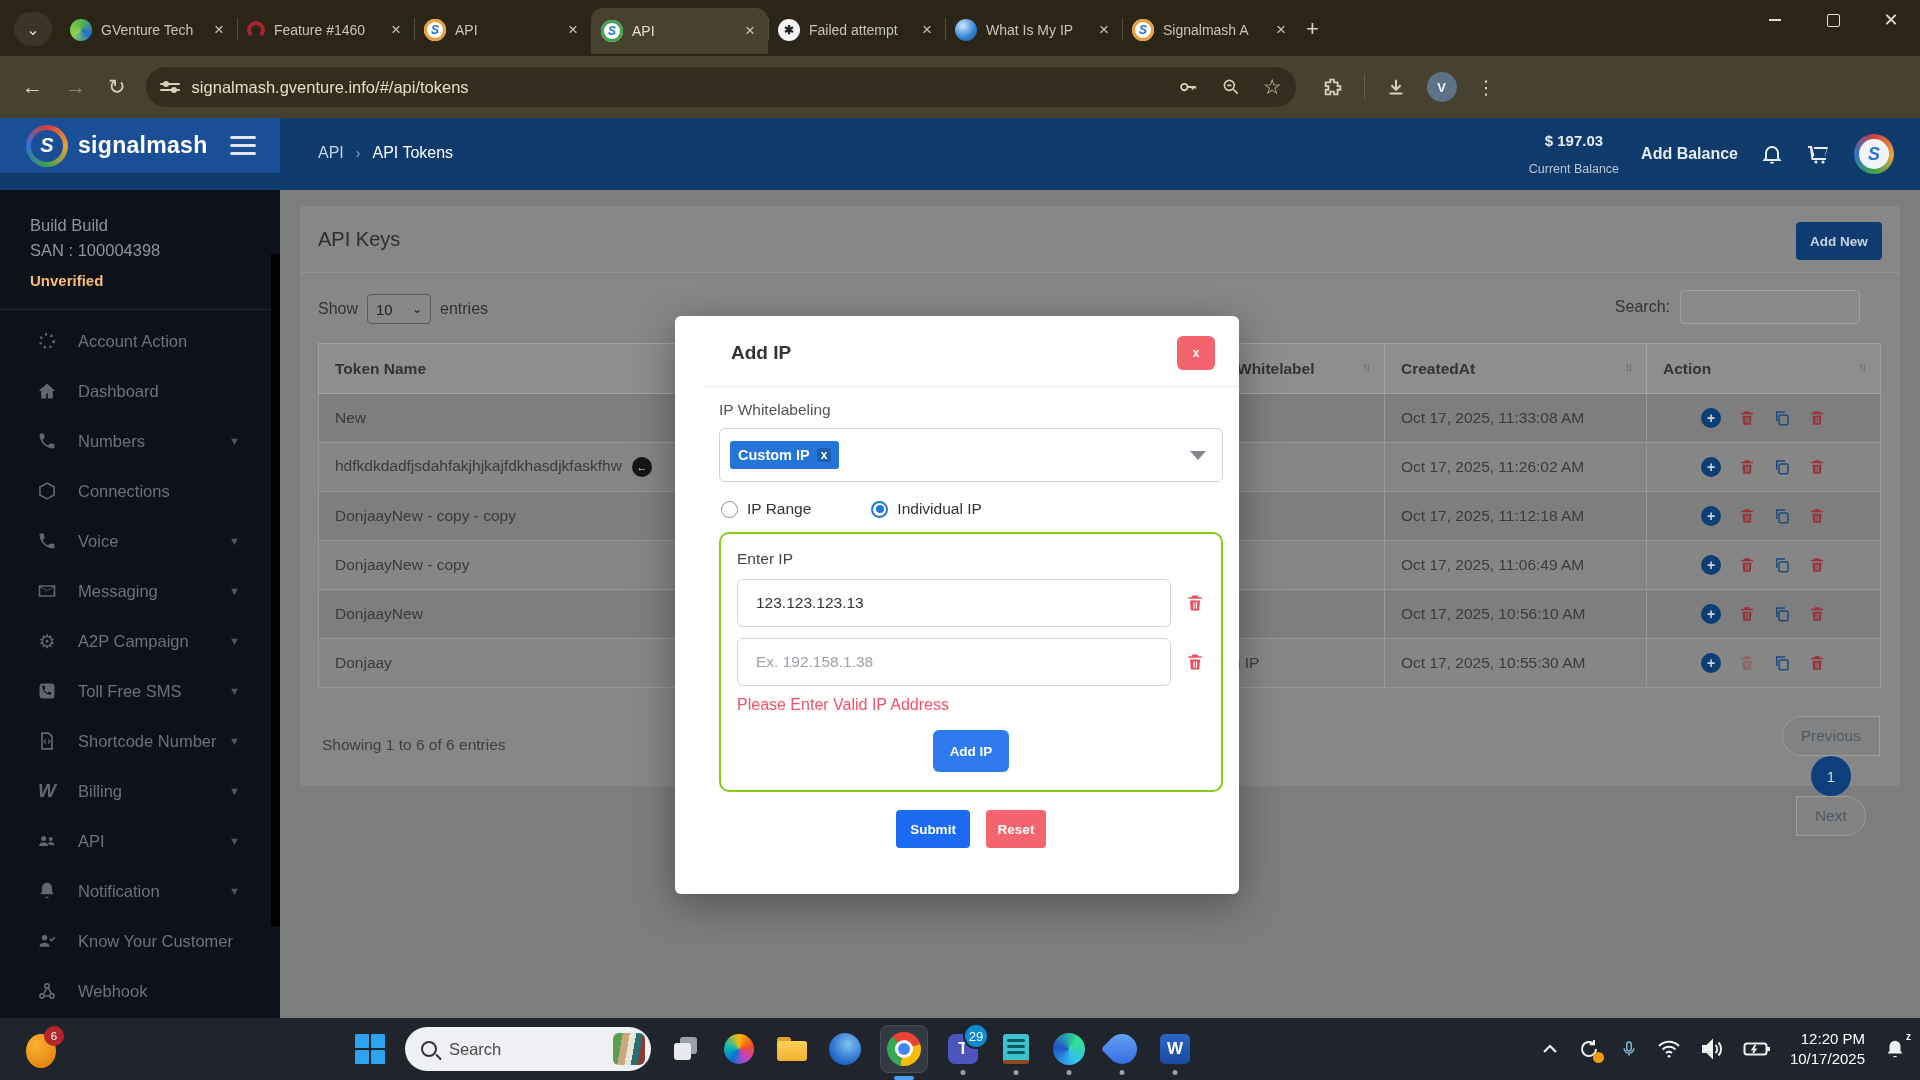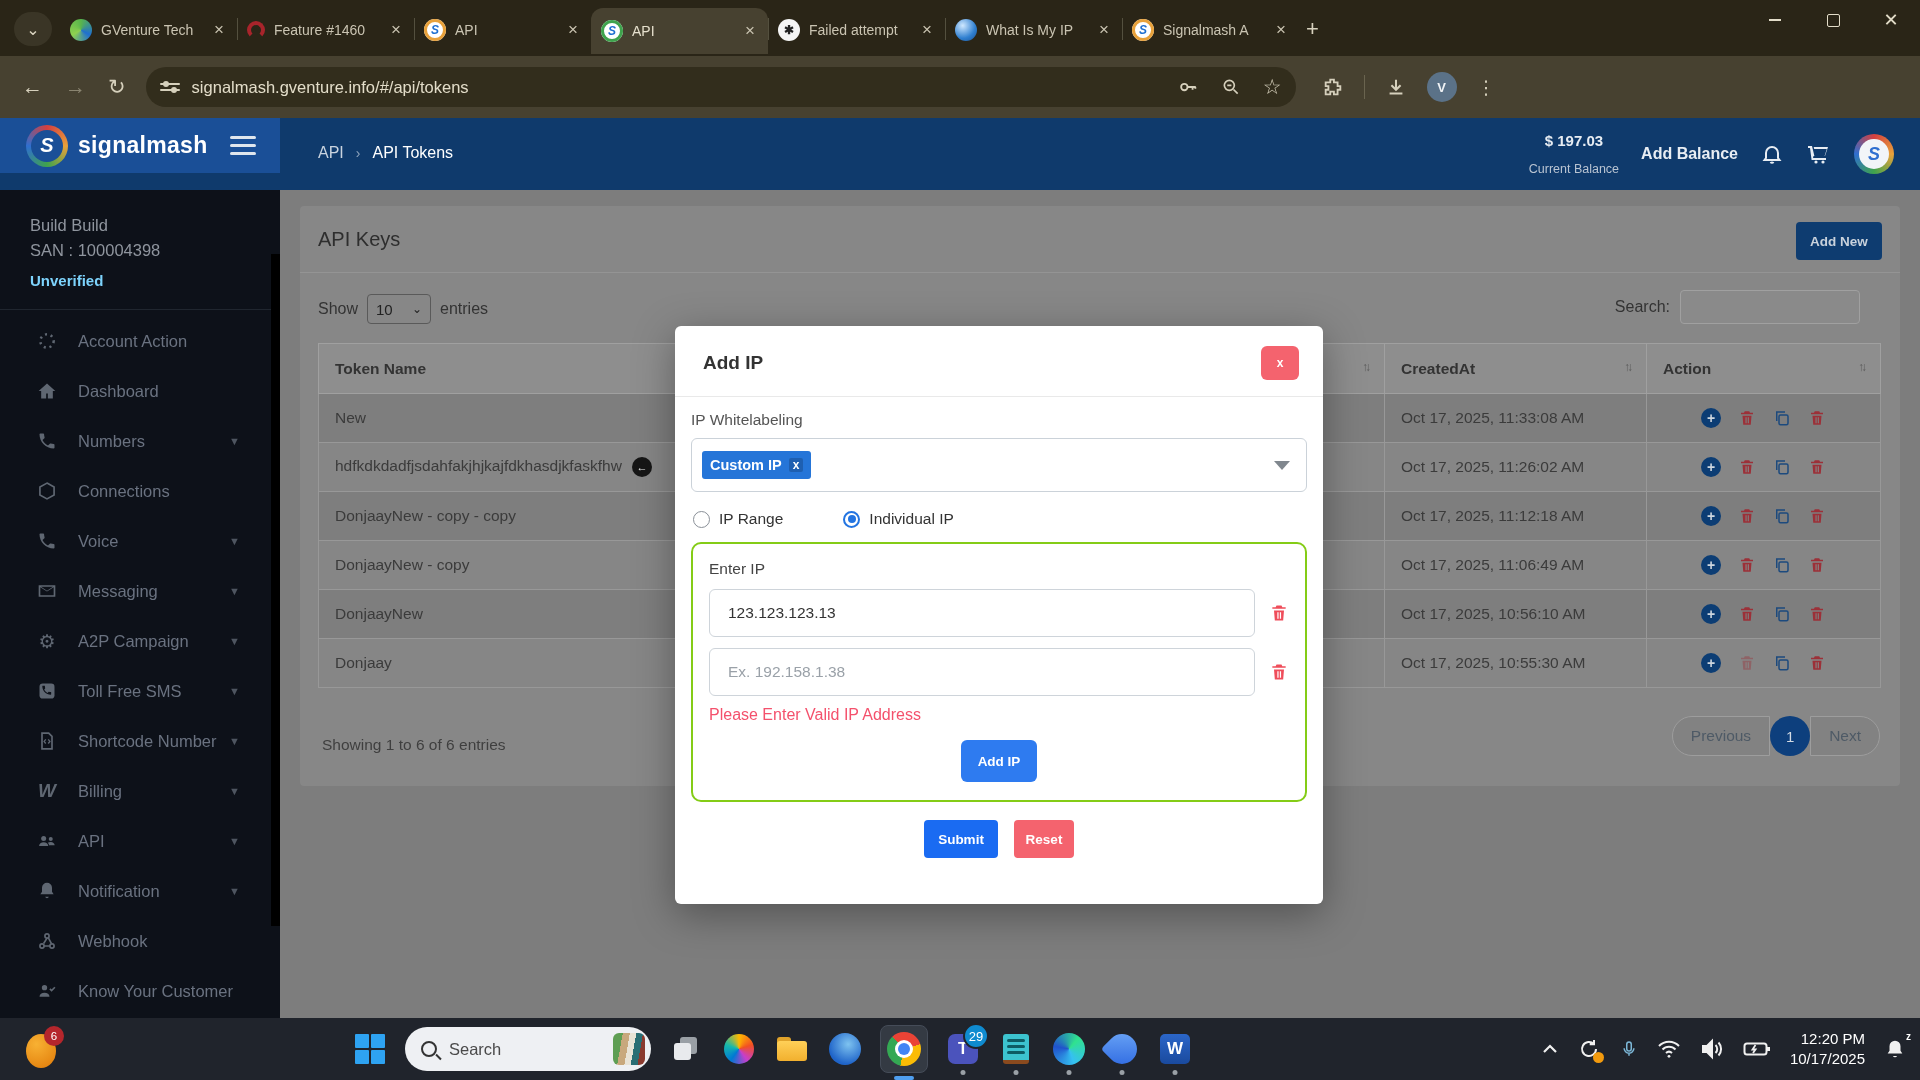--- a/index.html
+++ b/index.html
@@ -73,21 +73,21 @@
   .hdr-avatar { width:40px; height:40px; border-radius:50%;
     background:conic-gradient(#d43f3f,#e8a13a,#3fa34d,#2f6fd0,#d43f3f); position:relative; }
   .hdr-avatar::after { content:"S"; position:absolute; inset:5px; border-radius:50%; background:#f2f5f8;
     color:#2f6fd0; font-weight:bold; font-style:italic; font-size:18px; display:flex; align-items:center; justify-content:center; }
 
   
   .sidebar { position:absolute; left:0; top:190px; width:280px; height:884px; background:#0d1119; overflow:hidden; }
   .acct { padding:26px 0 0 30px; color:#8f959e; }
   .acct .nm { font-size:16.5px; }
   .acct .san { font-size:16.5px; margin-top:6px; }
-  .acct .st { font-size:15px; font-weight:bold; margin-top:12px; color:#7dd3fc; }
+  .acct .st { font-size:15px; font-weight:bold; margin-top:12px; color:#fdba74; }
   .side-div { height:1px; background:#20262f; margin:20px 0 6px 0; }
   .nav-item { height:50px; display:flex; align-items:center; padding-left:34px; color:#6a7280; font-size:16.5px; }
   .nav-item .sicon { width:26px; color:#5f6772; margin-right:18px; display:flex; justify-content:center; font-size:19px; }
   .nav-item .caret { margin-left:auto; margin-right:40px; color:#4e5560; font-size:11px; }
   .side-scroll { position:absolute; right:0; top:64px; width:9px; height:672px; background:#000; }
 
   
   .main { position:absolute; left:280px; top:190px; width:1640px; height:828px; background:#7d7d7d; }
   .card { position:absolute; left:20px; top:16px; width:1600px; height:580px; background:#878787; border-radius:4px; }
   .pg-title { position:absolute; left:18px; top:22px; font-size:20px; color:#2e2e2e; }
@@ -111,31 +111,31 @@
   table.grid tr.even td { background:#868686; }
   td.wl { padding-left:42px; color:#1d4d80; }
   td.wl.plain { color:#3b3b3b; padding-left:56px; }
   .tok-ic { display:inline-flex; width:20px; height:20px; border-radius:50%; background:#161616; color:#eee;
     align-items:center; justify-content:center; font-size:11px; margin-left:10px; vertical-align:middle; }
   .acts { display:flex; gap:17px; justify-content:center; align-items:center; }
   .plusc { width:20px; height:20px; border-radius:50%; background:#0c3d74; color:#cdd6df; font-weight:bold;
     display:flex; align-items:center; justify-content:center; font-size:14px; }
   .tr-red { color:#9c3038; } .cp-blue { color:#1c4a7e; } .dis { opacity:.4; }
   .tbl-foot { position:absolute; left:22px; top:530px; font-size:15.5px; color:#3f3f3f; }
-  .pager { position:absolute; right:20px; top:510px; display:flex; align-items:center; }
+  .pager { position:absolute; right:20px; top:510px; display:flex; align-items:center;flex-direction:column; }
   .pgbtn { height:40px; padding:0 18px; border:1px solid #9d9d9d; background:#828282; color:#4e5a66;
     font-size:15.5px; display:flex; align-items:center; }
   .pgbtn.prev { border-radius:20px 0 0 20px; }
   .pgbtn.next { border-radius:0 20px 20px 0; }
   .pgnum { width:40px; height:40px; border-radius:50%; background:#0d3f7d; color:#d3dbe4; font-size:15px;
     display:flex; align-items:center; justify-content:center; z-index:1; }
 
   
-  .modal { position:absolute; left:675px; top:326px; width:648px; height:578px; background:#fff; border-radius:6px;
-    box-shadow:0 10px 40px rgba(0,0,0,.35); z-index:10; }
+  .modal { position:absolute; left:675px; top:316px; width:564px; height:578px; background:#fff; border-radius:6px;
+    box-shadow:0 10px 40px rgba(0,0,0,.35); z-index:10;padding-left:28px; }
   .m-head { display:flex; align-items:center; padding:20px 24px 16px 28px; }
   .m-title { font-size:19px; font-weight:bold; color:#333; flex:1; }
   .m-close { width:38px; height:34px; background:#f4636e; border:none; border-radius:6px; color:#fff;
     font-size:12px; font-weight:bold; }
   .m-hr { height:1px; background:#e9e9e9; }
   .m-body { padding:14px 16px 0 16px; }
   .m-label { font-size:15.5px; color:#555; }
   .m-select { margin-top:9px; height:54px; border:1px solid #cbd2d9; border-radius:6px; display:flex;
     align-items:center; padding:0 16px 0 10px; }
   .chip { background:#2575d8; color:#fff; font-size:14.5px; font-weight:bold; border-radius:3px;
@@ -454,38 +454,38 @@
       <span class="sicon">
           <svg class="ic" width="20" height="20" viewBox="0 0 24 24" fill="currentColor">
             <path d="M12 2a6 6 0 0 0-6 6v5l-2 3h16l-2-3V8a6 6 0 0 0-6-6zM9.8 19a2.3 2.3 0 0 0 4.4 0H9.8z"></path>
           </svg>
         </span>
       <span>Notification</span>
       <span class="caret">▼</span>
     </div>
     <div class="nav-item">
       <span class="sicon">
+          <svg class="ic" width="22" height="20" viewBox="0 0 24 24" fill="currentColor">
+            <circle cx="9" cy="8" r="3.2"></circle>
+            <path d="M3 19c0-3 2.7-4.8 6-4.8s6 1.8 6 4.8H3z"></path>
+            <path d="M15.5 9.5l2 2 4-4" fill="none" stroke="currentColor" stroke-width="2"></path>
+          </svg>
+        </span>
+      <span>Know Your Customer</span>
+    </div>
+    <div class="nav-item">
+      <span class="sicon">
           <svg class="ic" width="20" height="20" viewBox="0 0 24 24" fill="none" stroke="currentColor" stroke-width="2">
             <circle cx="6" cy="18" r="2.5"></circle>
             <circle cx="18" cy="18" r="2.5"></circle>
             <circle cx="12" cy="6" r="2.5"></circle>
             <path d="M12 8.5 8 15M13.5 8l4 7.5M8.5 18h7"></path>
           </svg>
         </span>
       <span>Webhook</span>
-    </div>
-    <div class="nav-item">
-      <span class="sicon">
-          <svg class="ic" width="22" height="20" viewBox="0 0 24 24" fill="currentColor">
-            <circle cx="9" cy="8" r="3.2"></circle>
-            <path d="M3 19c0-3 2.7-4.8 6-4.8s6 1.8 6 4.8H3z"></path>
-            <path d="M15.5 9.5l2 2 4-4" fill="none" stroke="currentColor" stroke-width="2"></path>
-          </svg>
-        </span>
-      <span>Know Your Customer</span>
     </div>
 
     <div class="side-scroll"></div>
   </div>
 
   <div class="main">
     <div class="card">
       <div class="pg-title">API Keys</div>
       <button class="addnew">Add New</button>
       <div class="card-div"></div>

